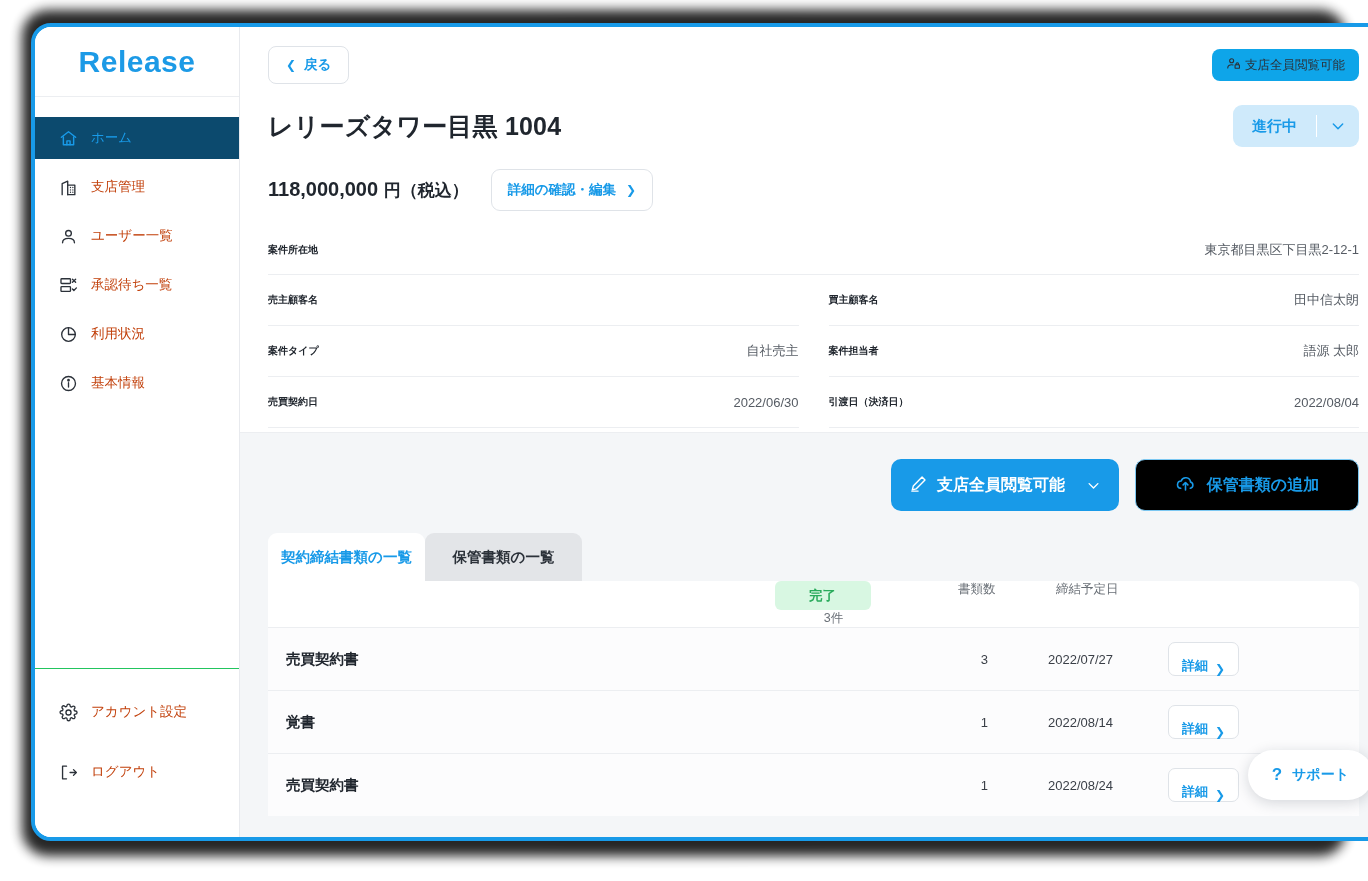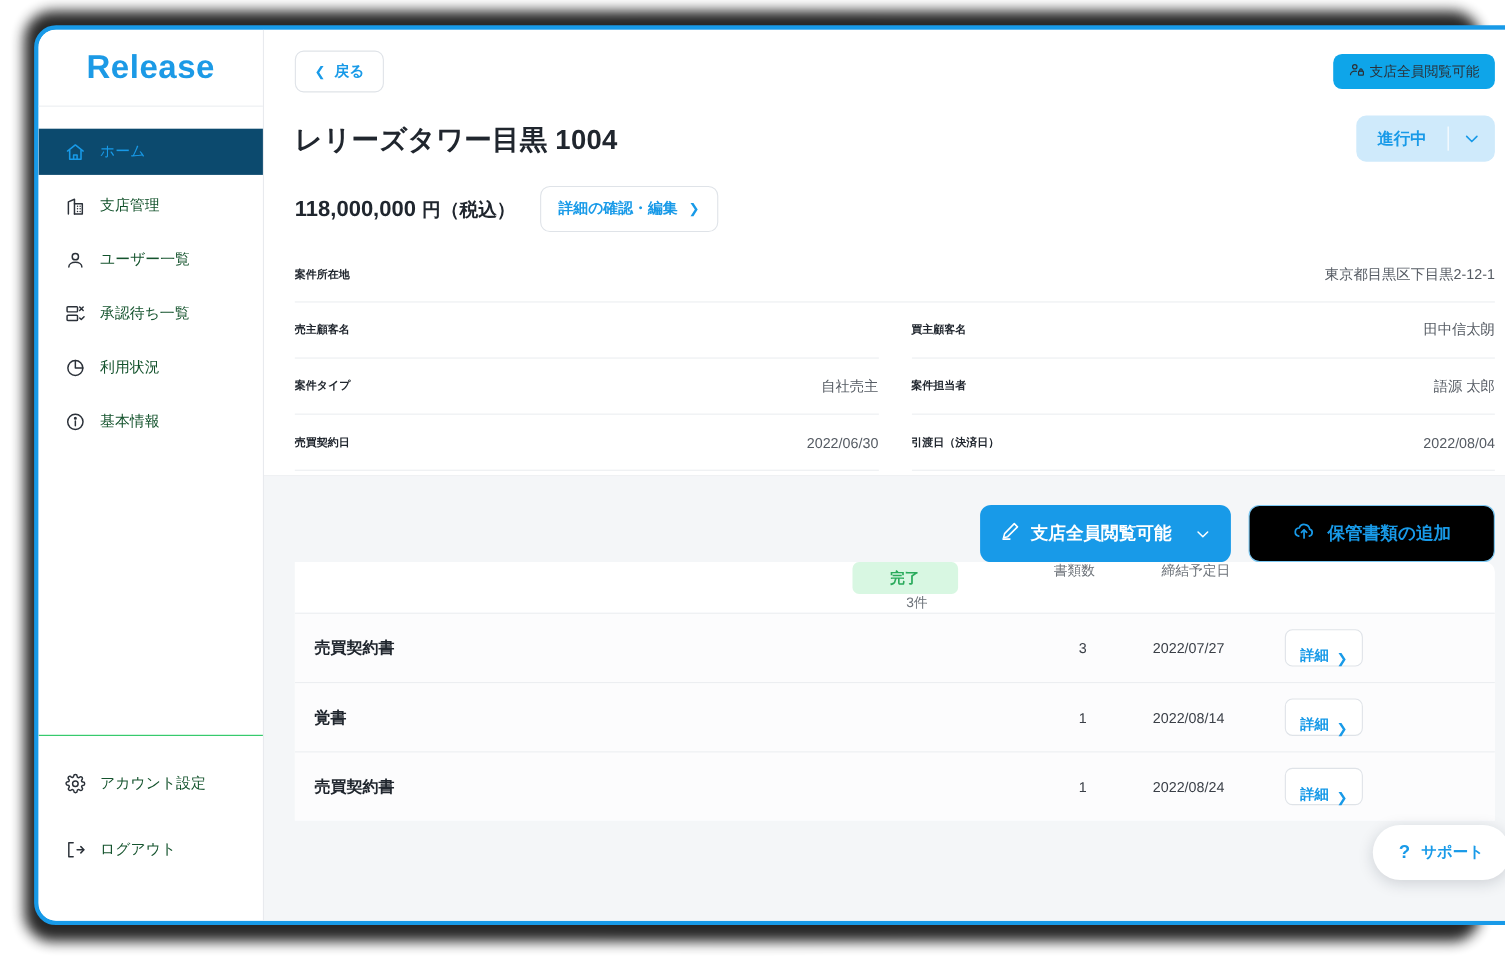--- a/index.html
+++ b/index.html
@@ -63,21 +63,21 @@
     letter-spacing: .5px;
     display: flex; align-items: center;
   }
   .nav-top { padding-top: 20px; flex: 1; }
   .nav-item {
     height: 42px;
     display: flex; align-items: center;
     padding-left: 23px;
     gap: 13px;
     font-size: 13.5px;
-    color: #14532d;
+    color: #c2410c;
     cursor: pointer;
     margin-bottom: 7px;
   }
   .nav-item .ico { width: 20px; height: 20px; display:flex; align-items:center; justify-content:center; flex: 0 0 20px; }
   .nav-item.active { background: #0c4a6e; color: #189ae8; }
   .nav-item.active .ico svg { stroke: #189ae8; }
   .nav-bottom { padding-bottom: 26px; border-top: 1px solid #22c55e; padding-top: 22px; }
   .nav-bottom .nav-item { margin-bottom: 18px; }
 
   
@@ -483,20 +483,28 @@
             <svg width="21" height="21" viewBox="0 0 24 24" fill="none" stroke="#189ae8" stroke-width="1.8" stroke-linecap="round" stroke-linejoin="round">
               <path d="M6.5 17.5a4.2 4.2 0 0 1 .5-8.36 5.6 5.6 0 0 1 10.8 1.2 3.7 3.7 0 0 1-.3 7.16"></path>
               <path d="M12 19.5v-8"></path>
                 <path d="M9.3 13.6 12 11l2.7 2.6"></path>
             </svg>
           </span>
           <span>保管書類の追加</span>
         </div>
       </div>
 
+      <div class="tabs">
+        <div class="tab active">
+          <span>契約締結書類の一覧</span>
+        </div>
+        <div class="tab inactive">
+          <span>保管書類の一覧</span>
+        </div>
+      </div>
 
       <div class="panel">
         <div class="panel-head">
           <div class="done-badge">完了</div>
           <div class="count-text">3件</div>
           <div class="col-head-docs">書類数</div>
           <div class="col-head-date">締結予定日</div>
         </div>
 
         <div class="doc-row">

